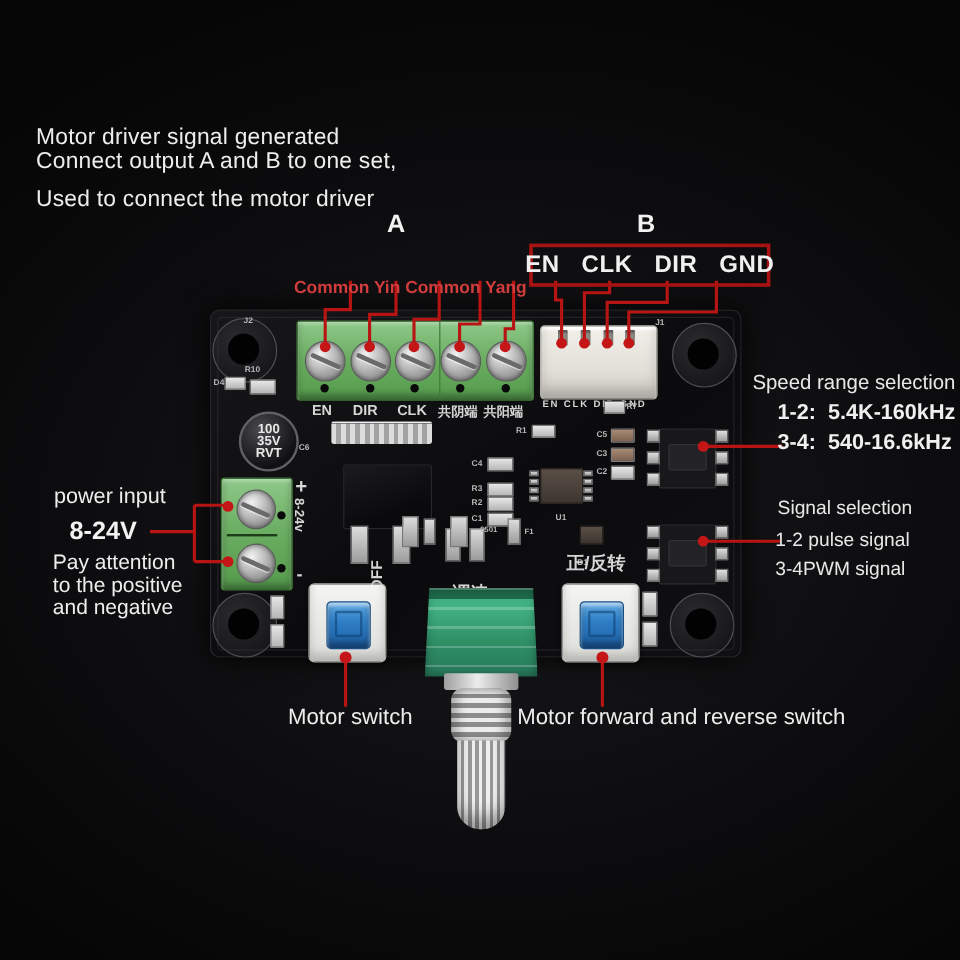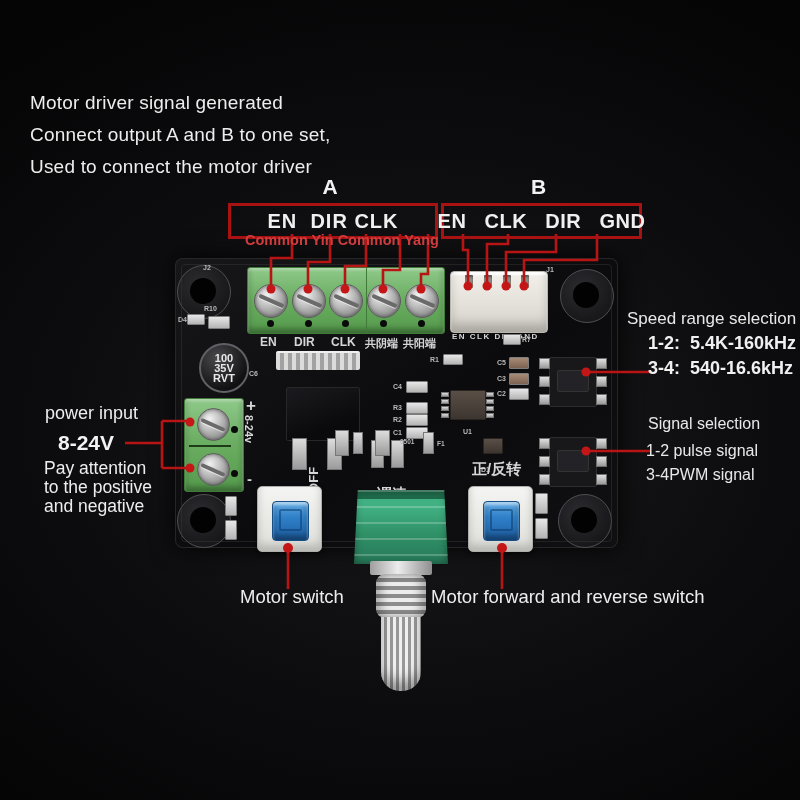--- a/index.html
+++ b/index.html
@@ -287,30 +287,27 @@
         <circle cx="524" cy="286" r="4.5"></circle>
       <circle cx="190" cy="422" r="4.5"></circle>
         <circle cx="190" cy="468" r="4.5"></circle>
       <circle cx="586" cy="372" r="4.5"></circle>
         <circle cx="586" cy="451" r="4.5"></circle>
       <circle cx="288" cy="548" r="5"></circle>
         <circle cx="502" cy="548" r="5"></circle>
     </g>
   </svg>
 
-  <span class="txt intro" style="left:30px;top:92px;">Motor driver signal generated</span>
+  <span class="txt intro" style="left:30px;top:104px;">Motor driver signal generated</span>
   <span class="txt intro" style="left:30px;top:156px;">Used to connect the motor driver</span>
   <span class="txt intro" style="left:30px;top:124px;">Connect output A and B to one set,</span>
 
   <span class="txt ab-label" style="left:228px;top:175px;width:204px;">A</span>
   <span class="txt ab-label" style="left:441px;top:175px;width:195px;">B</span>
 
-  <div class="pinbox" style="left:228px;top:203px;width:204px;height:30px;letter-spacing:1px;">
-    <span style="white-space:pre;">EN  DIR CLK</span>
-  </div>
   <div class="pinbox" style="left:441px;top:203px;width:195px;height:30px;">
     <span style="white-space:pre;letter-spacing:.5px;">EN   CLK   DIR   GND</span>
   </div>
   <span class="txt note-red" style="left:245px;top:232px;">Common Yin Common Yang</span>
 
   <span class="txt side-title" style="left:627px;top:309px;">Speed range selection</span>
   <span class="txt range" style="left:648px;top:333px;">1-2:  5.4K-160kHz</span>
   <span class="txt range" style="left:648px;top:358px;">3-4:  540-16.6kHz</span>
 
   <span class="txt sig" style="left:648px;top:415px;">Signal selection</span>

